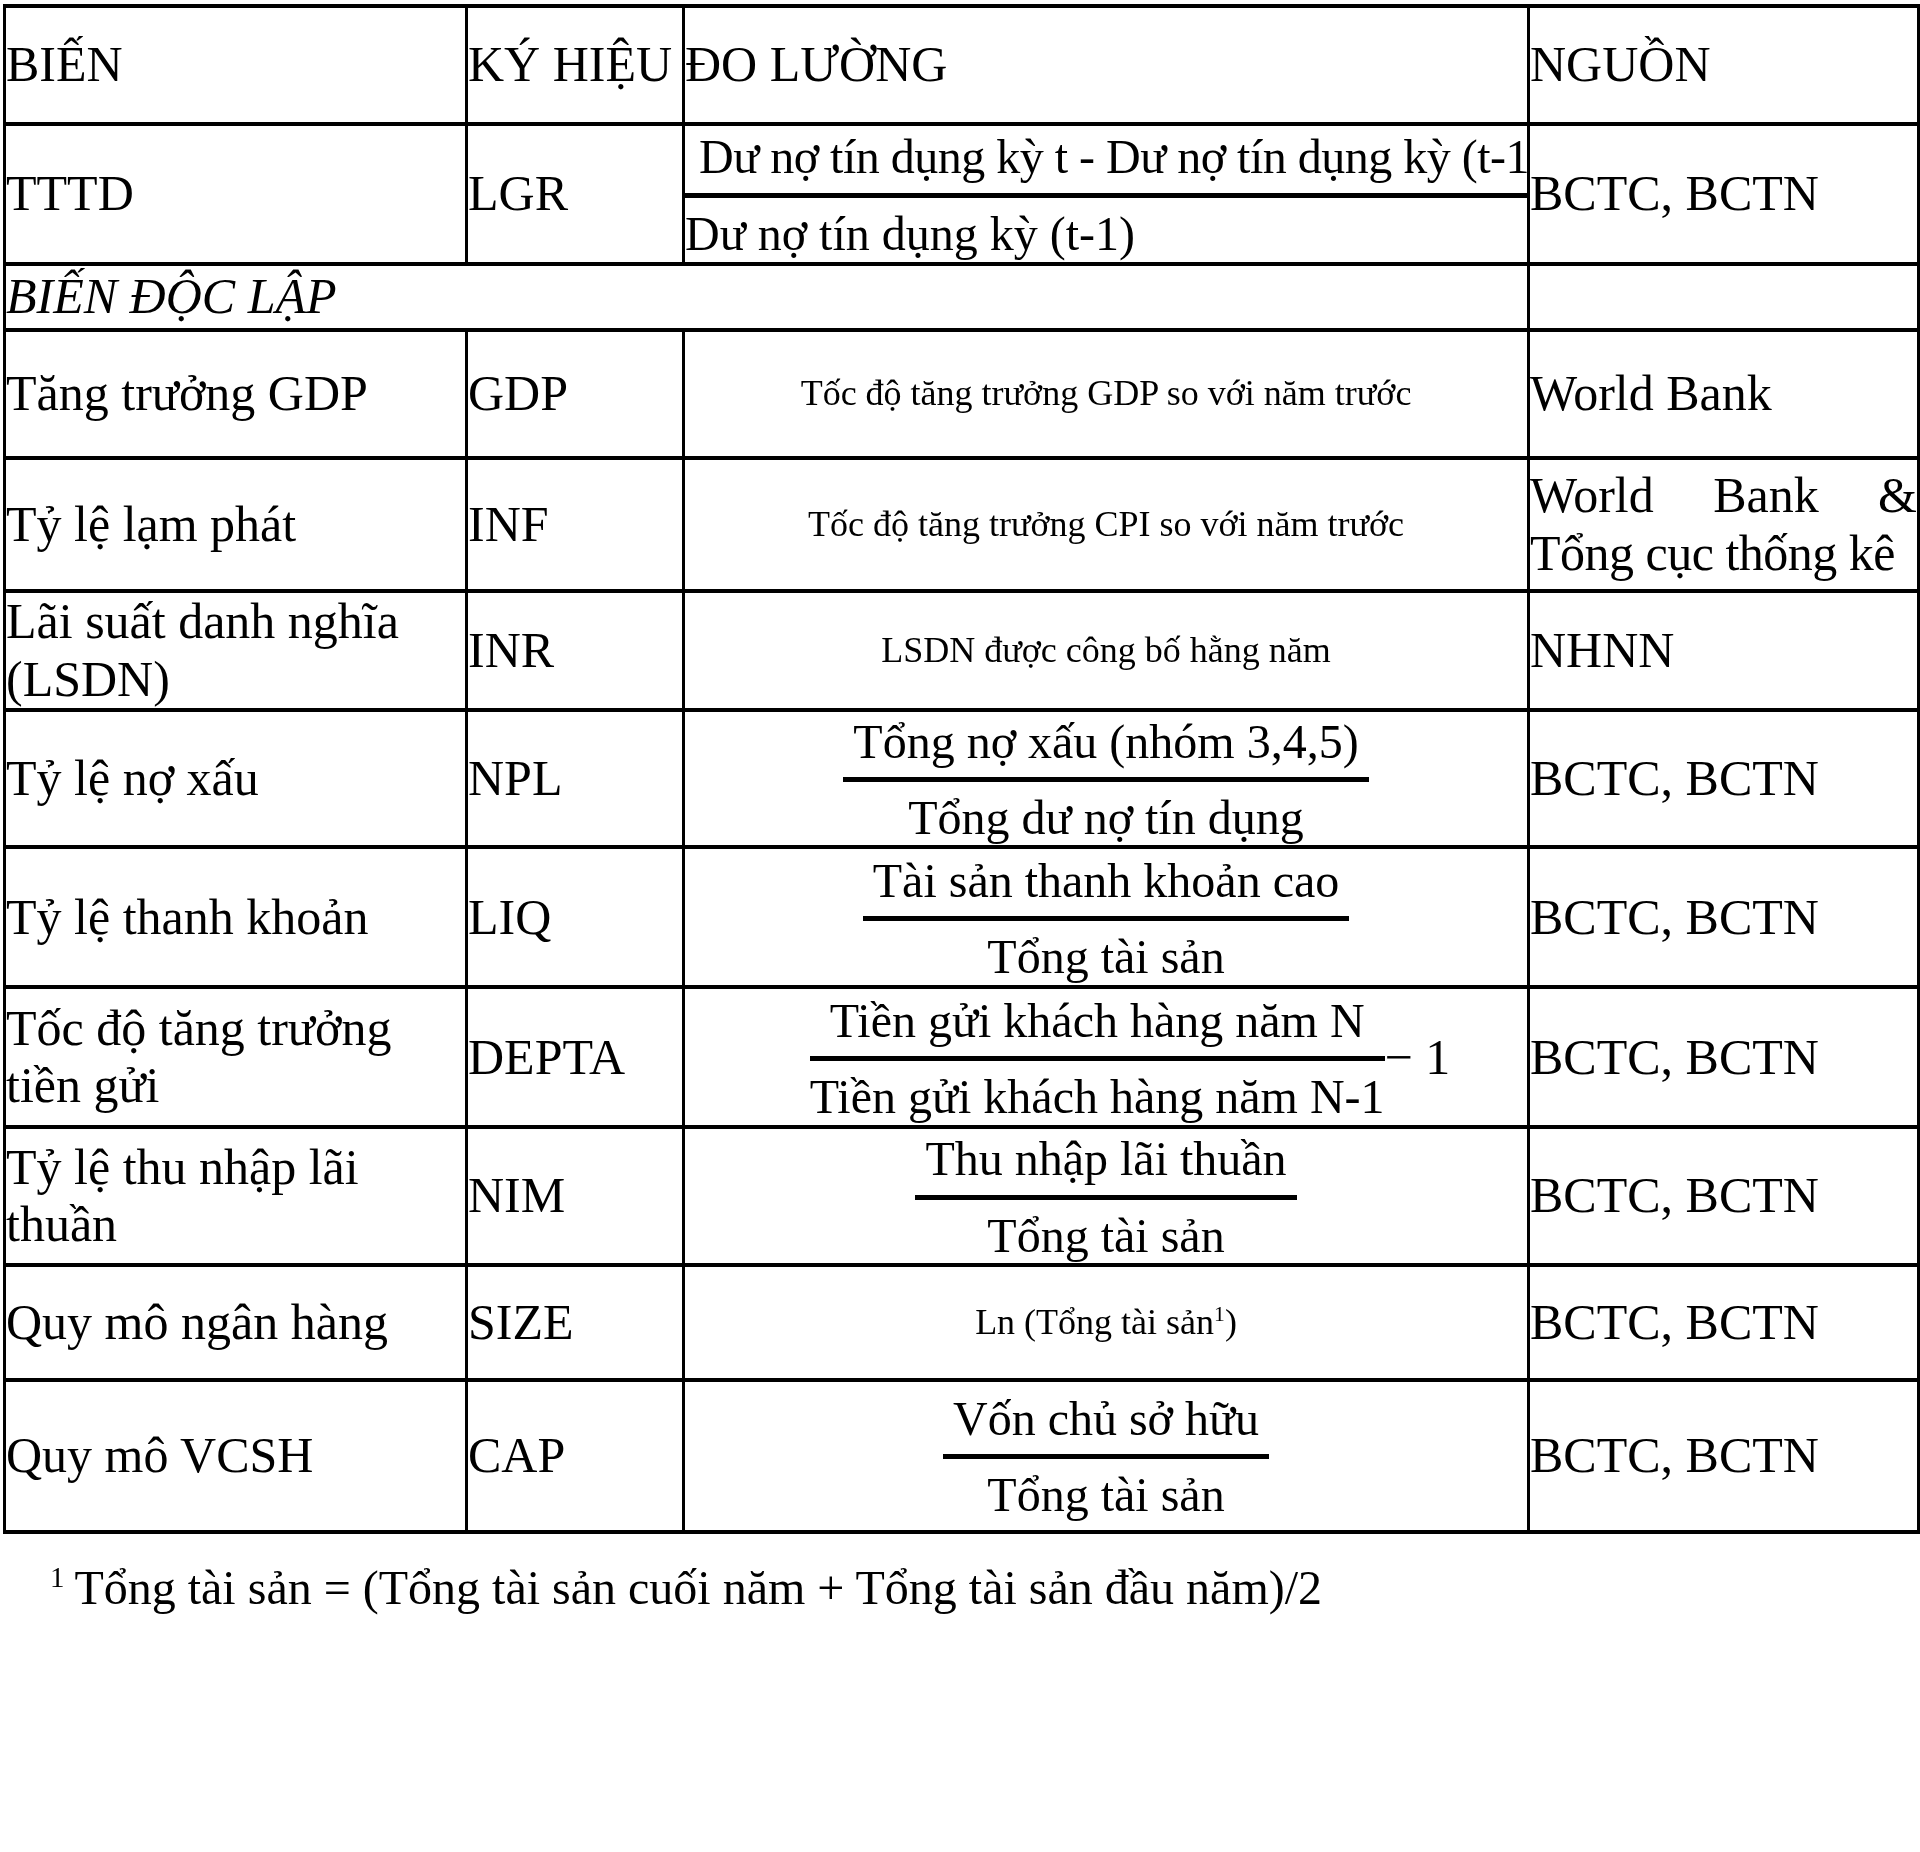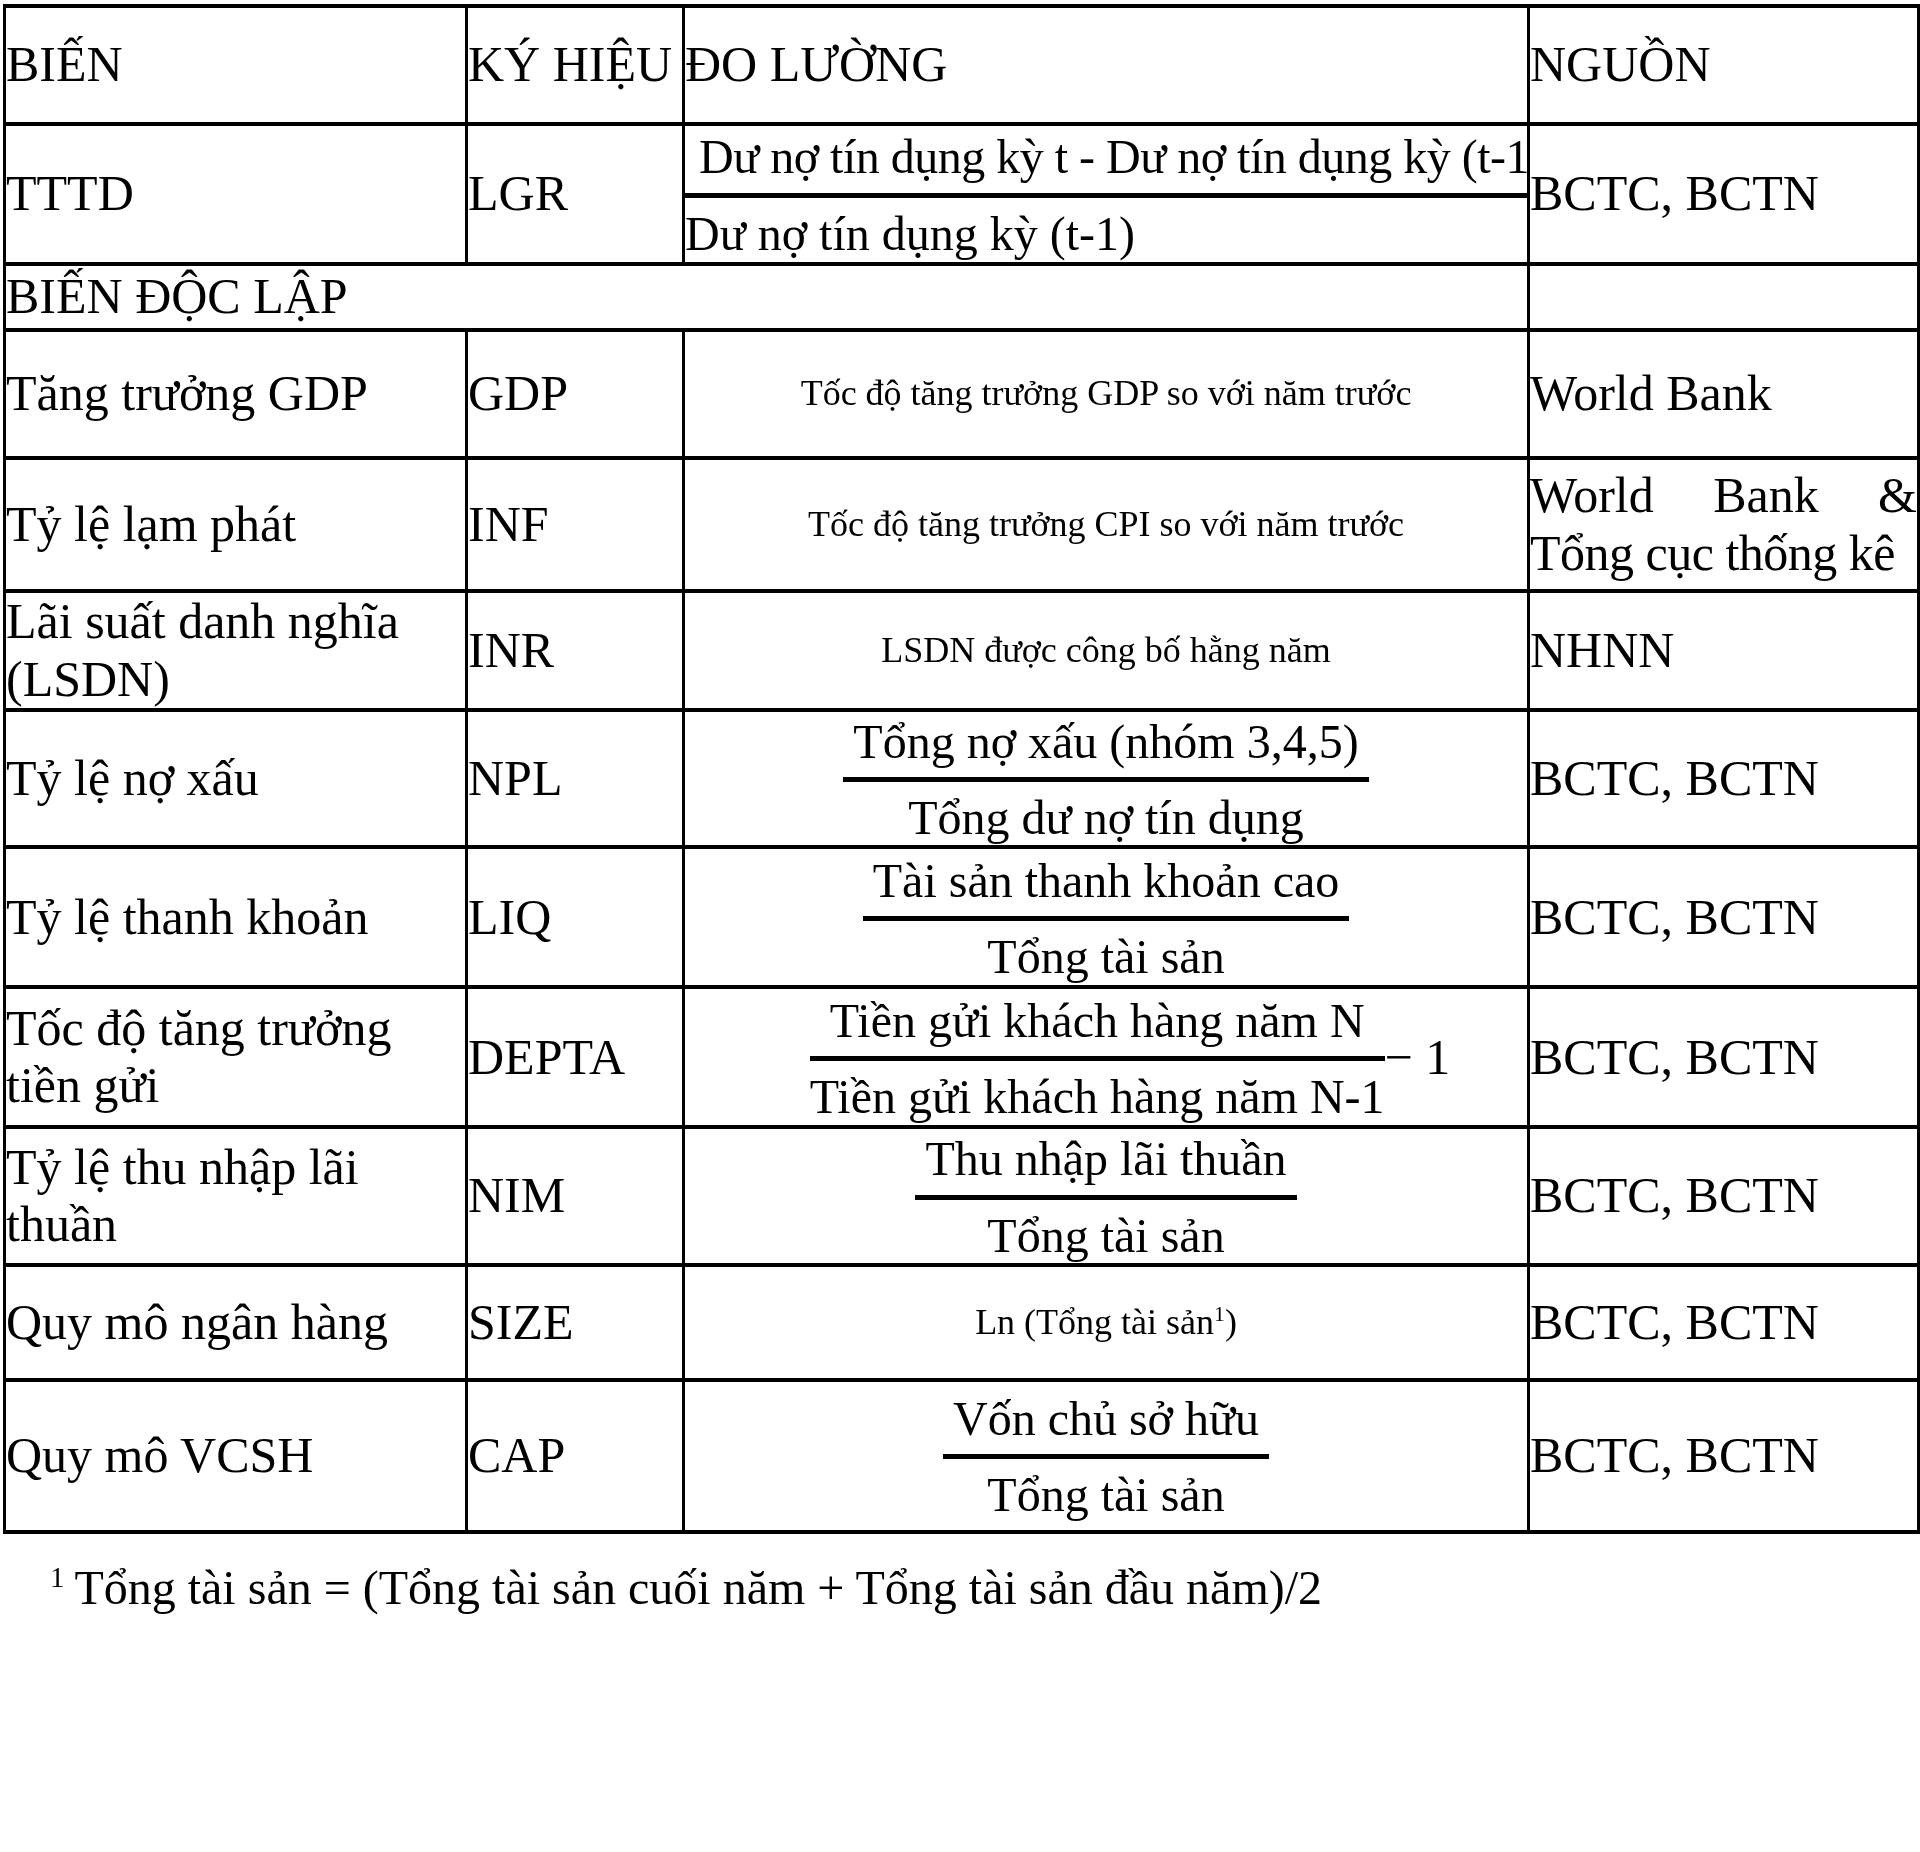--- a/index.html
+++ b/index.html
@@ -118,21 +118,21 @@
     </thead>
     <tbody id="table-body">
         <tr style="height: 140px;">
           <td class="cell-variable">TTTD</td>
           <td class="cell-symbol">LGR</td>
           <td class="cell-measure">
             <div class="measure-frac clip"><span class="frac"><span class="num">Dư nợ tín dụng kỳ t - Dư nợ tín dụng kỳ (t-1)</span><span class="den">Dư nợ tín dụng kỳ (t-1)</span></span></div>
           </td>
           <td class="cell-source">BCTC, BCTN</td>
         </tr>
-        <tr style="height: 66px;">
+        <tr style="height: 66px; font-style: italic;">
           <td class="section-cell" colspan="3">BIẾN ĐỘC LẬP</td>
           <td class="cell-source"></td>
         </tr>
         <tr style="height: 128px;">
           <td class="cell-variable">Tăng trưởng GDP</td>
           <td class="cell-symbol">GDP</td>
           <td class="cell-measure">
             <div class="measure-text">Tốc độ tăng trưởng GDP so với năm trước</div>
           </td>
           <td class="cell-source">World Bank</td>

